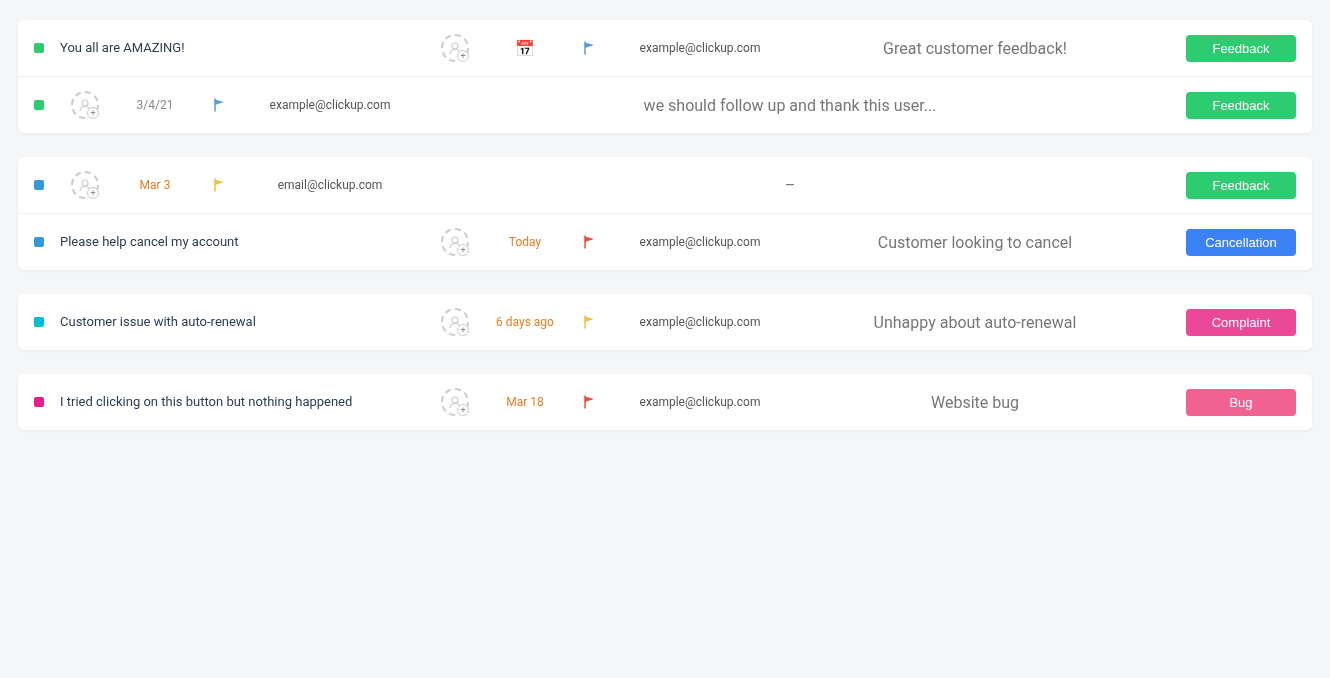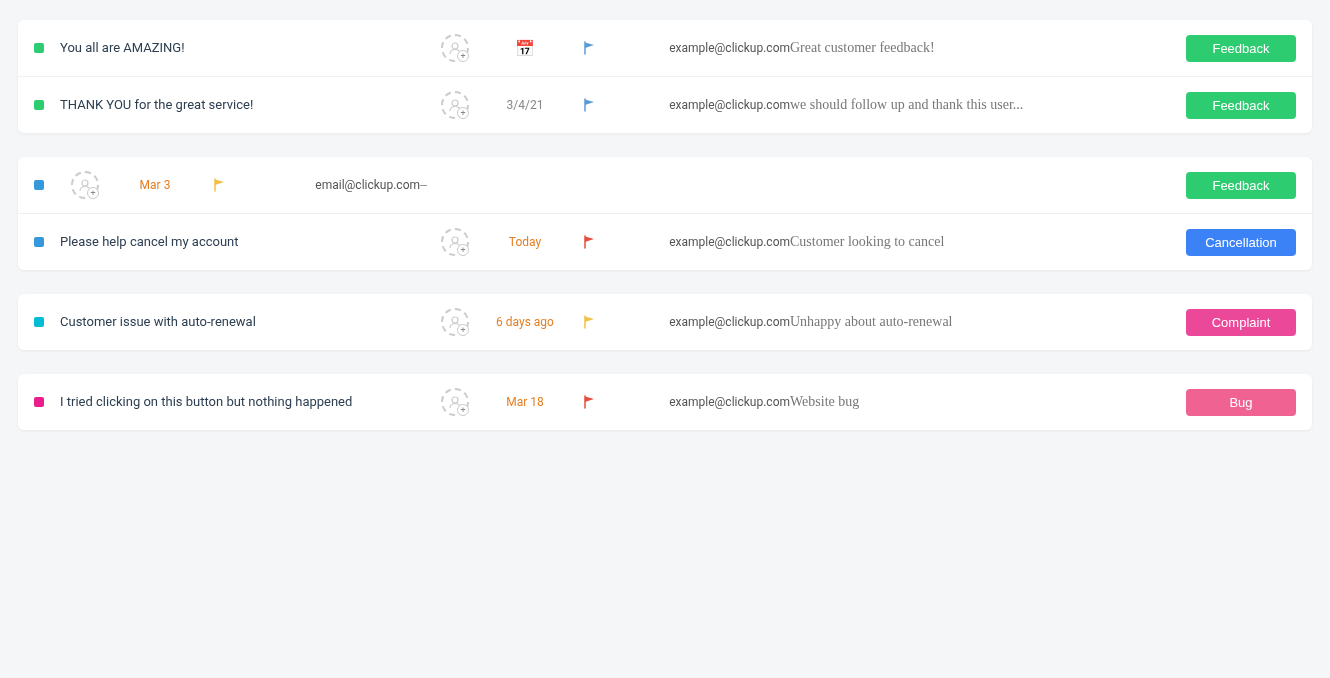--- a/index.html
+++ b/index.html
@@ -113,30 +113,29 @@
       flex-shrink: 0;
       display: flex;
       align-items: center;
       justify-content: center;
     }
     .col-email {
       width: 180px;
       flex-shrink: 0;
       font-size: 12px;
       color: #555;
-      text-align: right;
+      text-align: center;
     }
     .col-comment {
       flex: 1;
-      font-size: 14px;
+      font-size: 16px;
       color: #777;
-      text-align: left;
+      text-align: center;
       padding-right: 16px;
       min-width: 120px;
-      font-family: Liberation Serif, serif;
     }
     .col-tag {
       width: 120px;
       flex-shrink: 0;
       display: flex;
       justify-content: flex-end;
     }
     .tag-btn {
       padding: 6px 14px;
       border-radius: 4px;
@@ -186,23 +185,20 @@
     </svg>
         </div>
         <div class="col-email">example@clickup.com</div>
         <div class="col-comment">Great customer feedback!</div>
         <div class="col-tag">
           <button class="tag-btn tag-feedback">Feedback</button>
         </div>
       </div>
       <div class="row">
         <div class="col-status"><span class="status-dot" style="background: rgb(46, 204, 113);"></span></div>
-        <div class="col-title">
-          <span class="title-text-wrap">THANK YOU for the great service!</span>
-        </div>
         <div class="col-assignee">
         <div class="avatar-placeholder">
           <svg width="14" height="14" viewBox="0 0 14 14" fill="none">
             <circle cx="7" cy="5" r="3" stroke="#ccc" stroke-width="1.2" fill="none"></circle>
             <path d="M2 13c0-3 2-4.5 5-4.5s5 1.5 5 4.5" stroke="#ccc" stroke-width="1.2" fill="none"></path>
           </svg>
           <div class="plus-badge">+</div>
         </div>
       </div>
         <div class="col-date"><span class="date-normal">3/4/21</span></div>

